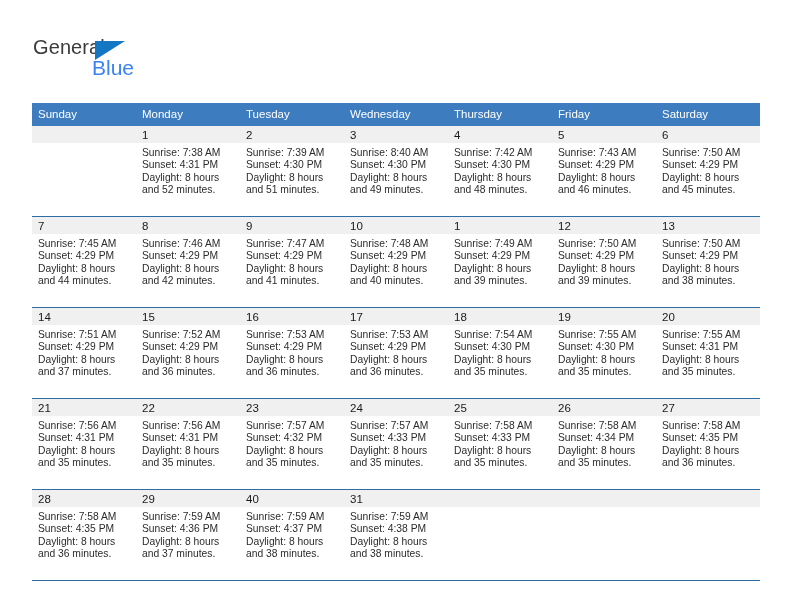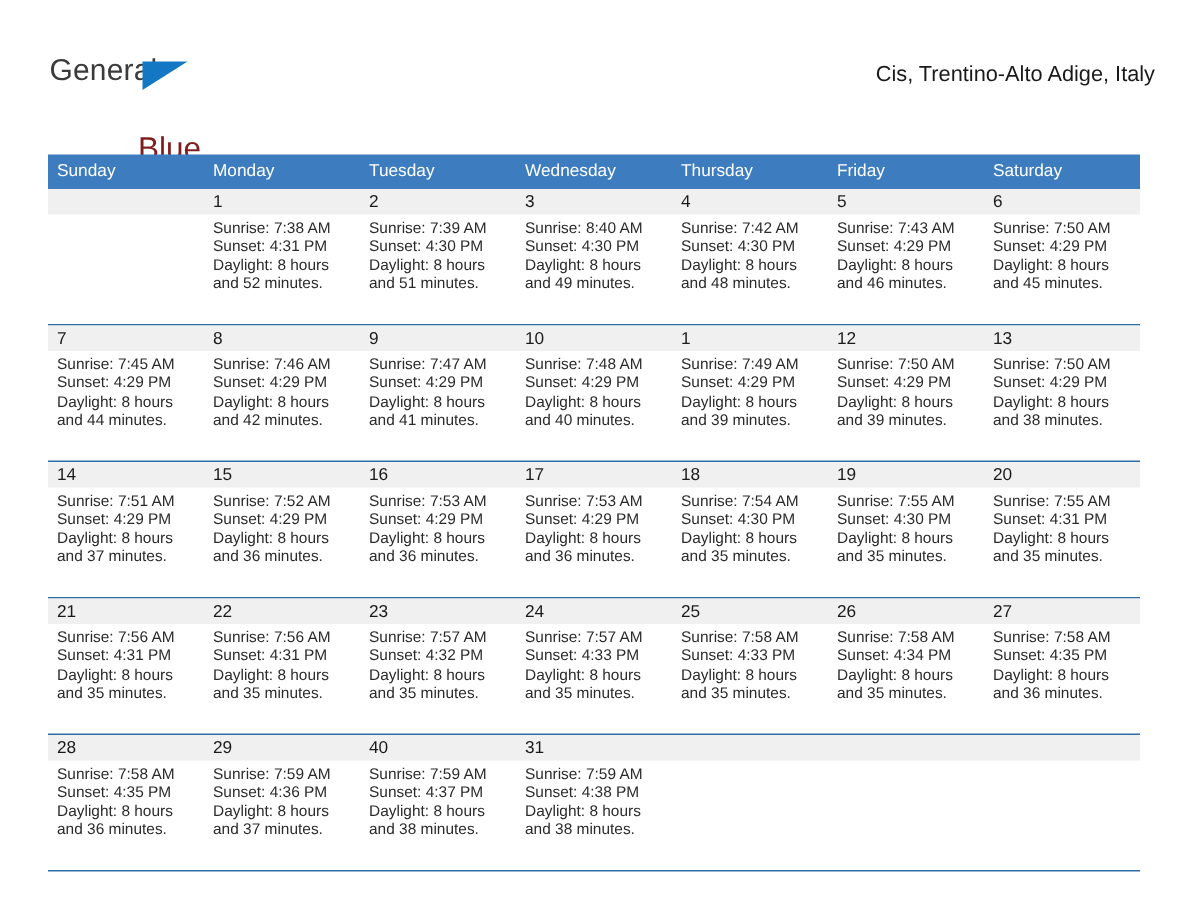--- a/index.html
+++ b/index.html
@@ -56,24 +56,23 @@
     width: 0;
     height: 0;
     border-left: 30px solid #1477c4;
     border-bottom: 19px solid transparent;
   }
   .logo-blue {
     position: absolute;
     left: 59px;
     top: 20px;
     font-size: 21px;
-    color: #7f1d1d;
+    color: #3b82f6;
     line-height: 23px;
     font-family: "Liberation Sans", sans-serif;
-    margin-top: 32px;
   }
 
   .title-block {
     position: absolute;
     right: 35px;
     top: 34px;
     text-align: right;
   }
   .cal-title {
     font-size: 27px;
@@ -160,21 +159,20 @@
 
   <div class="header">
 
     <div class="logo">
       <span class="logo-general">General</span>
       <span class="logo-triangle"></span>
       <span class="logo-blue">Blue</span>
     </div>
 
     <div class="title-block">
-      <div class="cal-subtitle">Cis, Trentino-Alto Adige, Italy</div>
     </div>
 
   </div>
 
   <table class="calendar">
     <colgroup>
       <col style="width:104px">
         <col style="width:104px">
         <col style="width:104px">
       <col style="width:104px">

